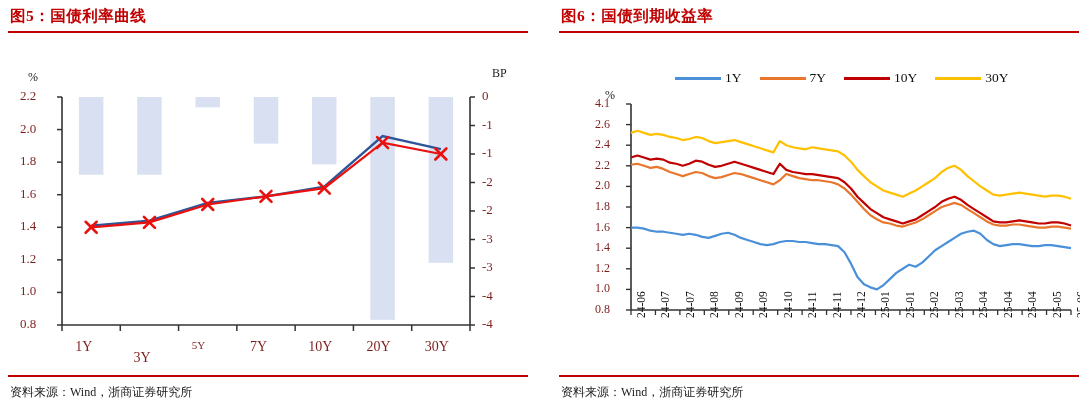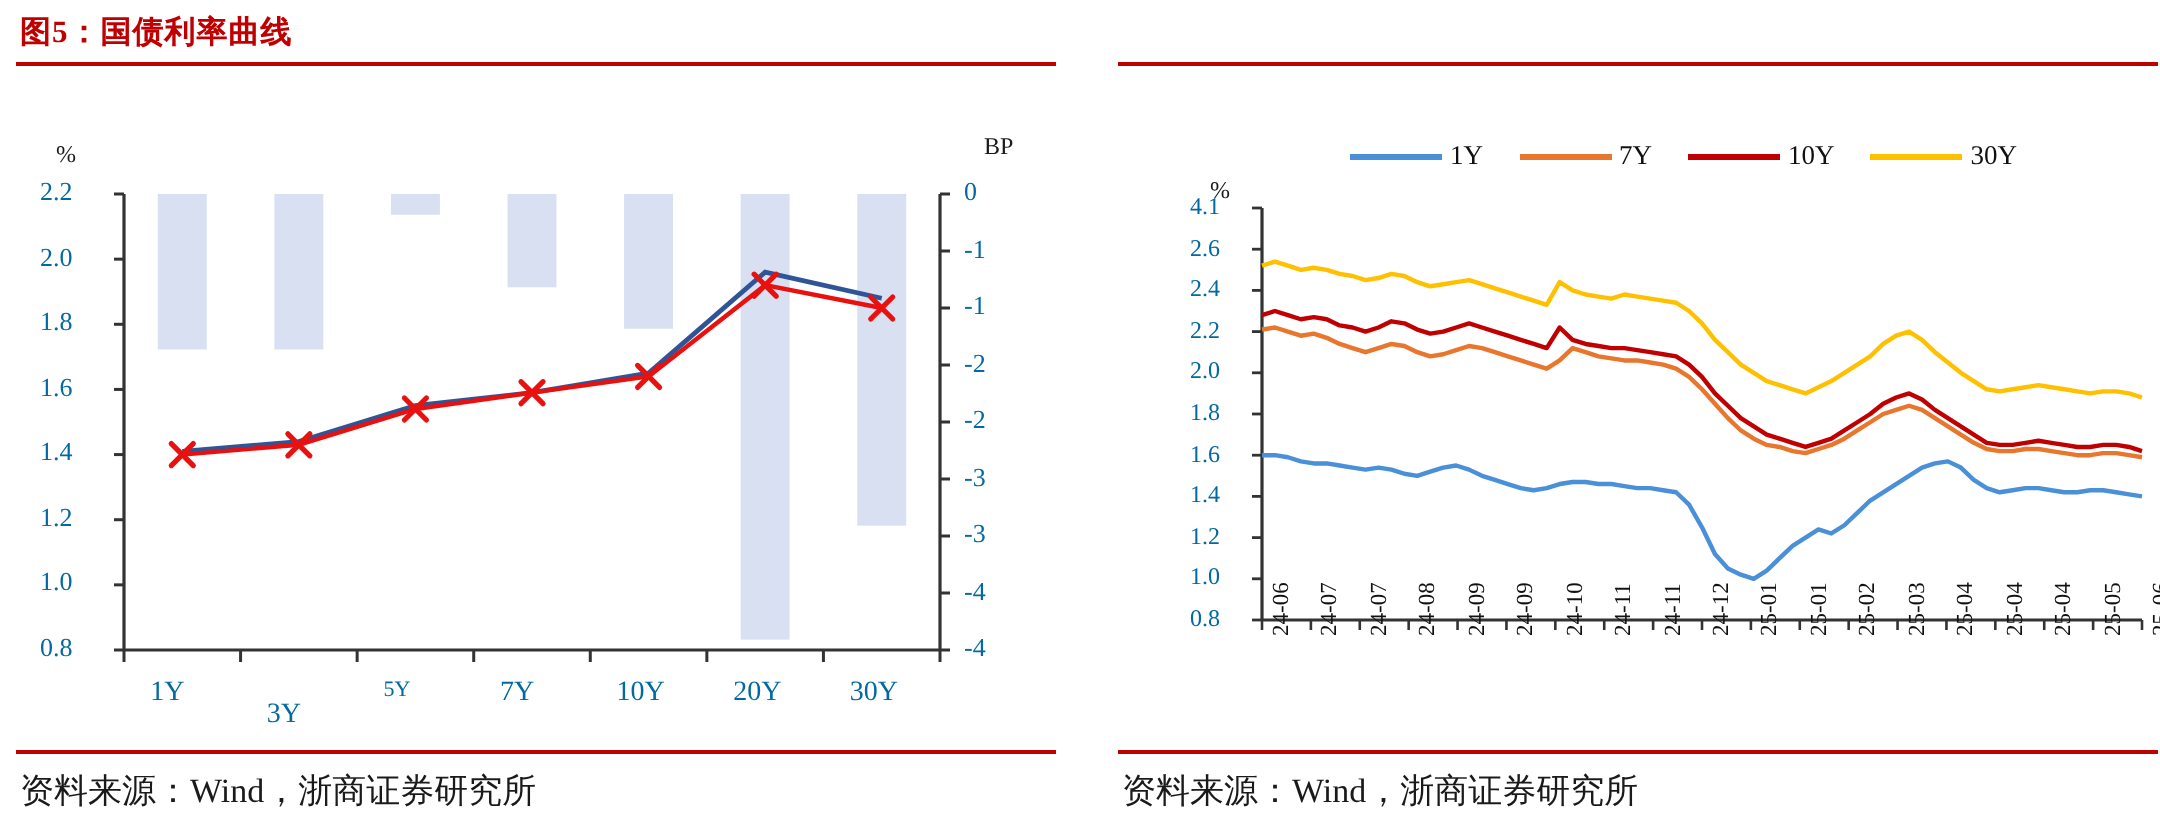--- a/index.html
+++ b/index.html
@@ -20,27 +20,27 @@
     font-family:"Liberation Serif","DejaVu Serif",serif;
   }
   .title-rule{
     position:absolute;left:8px;top:31px;width:520px;height:2px;background:#c00000;
   }
   
   .foot-rule{
     position:absolute;left:8px;top:375px;width:520px;height:2px;background:#c00000;
   }
   .foot-text{
-    position:absolute;left:10px;top:384px;font-size:17px;color:#1a1a1a;white-space:nowrap;
+    position:absolute;left:10px;top:384px;font-size:12px;color:#1a1a1a;white-space:nowrap;
   }
 
   
   .plot{position:absolute;}
   .axis-unit{position:absolute;font-size:12px;color:#1a1a1a;}
-  .tick-label{position:absolute;font-size:13px;color:#0369a1;white-space:nowrap;}
+  .tick-label{position:absolute;font-size:13px;color:#7f1d1d;white-space:nowrap;}
 
   
   .legend{position:absolute;display:flex;align-items:center;}
   .lg-item{display:flex;align-items:center;margin-right:18px;}
   .lg-swatch{display:inline-block;margin-right:4px;}
   .lg-text{font-size:13.5px;color:#111;white-space:nowrap;}
 
   .sw-band{width:42px;height:11px;background:#d9e0f2;}
   .sw-line{width:46px;height:3px;}
   .sw-linex{position:relative;width:52px;height:12px;}
@@ -161,20 +161,21 @@
           <div class="tick-label" style="left: 424.857px; top: 339px; font-size: 14px;">30Y</div>
         </div>
     </div>
 
     <div class="foot-rule"></div>
     <div class="foot-text">资料来源：Wind，浙商证券研究所</div>
   </div>
 
   <div class="panel right">
 
+    <div class="fig-title">图6：国债到期收益率</div>
     <div class="title-rule"></div>
 
     <div class="legend" style="left:124px;top:70px;">
       <div class="lg-item">
         <span class="lg-swatch sw-line" style="background:#4a90d9;"></span>
         <span class="lg-text">1Y</span>
       </div>
       <div class="lg-item">
         <span class="lg-swatch sw-line" style="background:#e8762c;"></span>
         <span class="lg-text">7Y</span>

